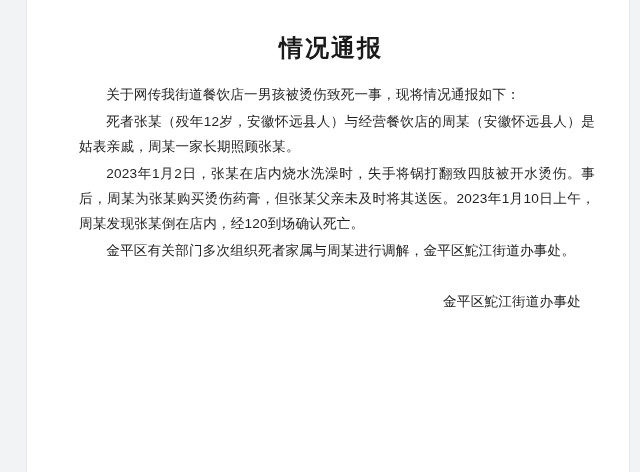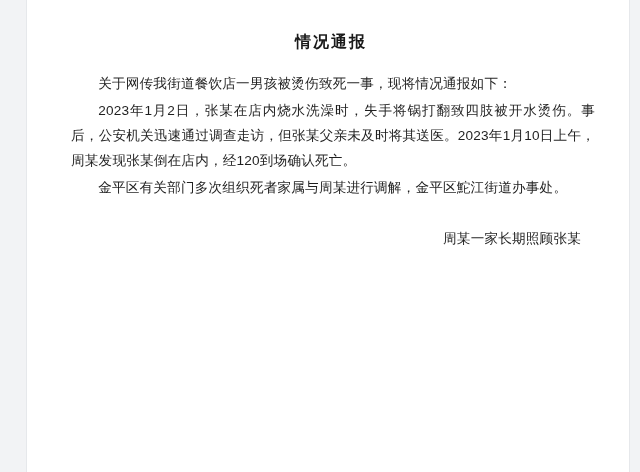--- a/index.html
+++ b/index.html
@@ -43,34 +43,34 @@
     top: 0;
     left: 27px;
     right: 11px;
     bottom: 0;
     background: #ffffff;
     padding: 26px 34px 18px 40px;
     box-sizing: border-box;
   }
   .doc-title {
     text-align: center;
-    font-size: 16px;
+    font-size: 24px;
     font-weight: bold;
     color: #1a1a1a;
     letter-spacing: 2px;
     margin: 6px 0 18px 0;
     font-family: "Liberation Serif", "DejaVu Serif", serif;
   }
   .para {
     font-size: 13.6px;
     line-height: 25px;
     color: #1f1f1f;
     text-align: justify;
     text-indent: 2em;
-    margin: 0 0 2px 4px;
+    margin: 0 0 2px 12px;
     letter-spacing: 0.2px;
   }
   .sign-block {
     margin-top: 26px;
     text-align: right;
     font-size: 13.6px;
     line-height: 26px;
     color: #1f1f1f;
     padding-right: 14px;
     letter-spacing: 0.2px;
@@ -85,21 +85,22 @@
 <div class="page">
 
   <div class="side-rail"></div>
   <div class="side-rail-right"></div>
 
   <div class="doc">
 
     <div class="doc-title">情况通报</div>
 
     <p class="para">关于网传我街道餐饮店一男孩被烫伤致死一事，现将情况通报如下：</p>
-    <p class="para">2023年1月2日，张某在店内烧水洗澡时，失手将锅打翻致四肢被开水烫伤。事后，公安机关迅速通过调查走访，但张某父亲未及时将其送医。2023年1月10日上午，周某发现张某倒在店内，经120到场确认死亡。</p>
+    <p class="para">死者张某（殁年12岁，安徽怀远县人）与经营餐饮店的周某（安徽怀远县人）是姑表亲戚，周某一家长期照顾张某。</p>
+    <p class="para">2023年1月2日，张某在店内烧水洗澡时，失手将锅打翻致四肢被开水烫伤。事后，周某为张某购买烫伤药膏，但张某父亲未及时将其送医。2023年1月10日上午，周某发现张某倒在店内，经120到场确认死亡。</p>
     <p class="para">金平区有关部门多次组织死者家属与周某进行调解，金平区鮀江街道办事处。</p>
 
     <div class="sign-block">
-      <span class="sign-line">周某一家长期照顾张某</span>
+      <span class="sign-line">金平区鮀江街道办事处</span>
     </div>
 
   </div>
 </div>
 
 </body></html>

